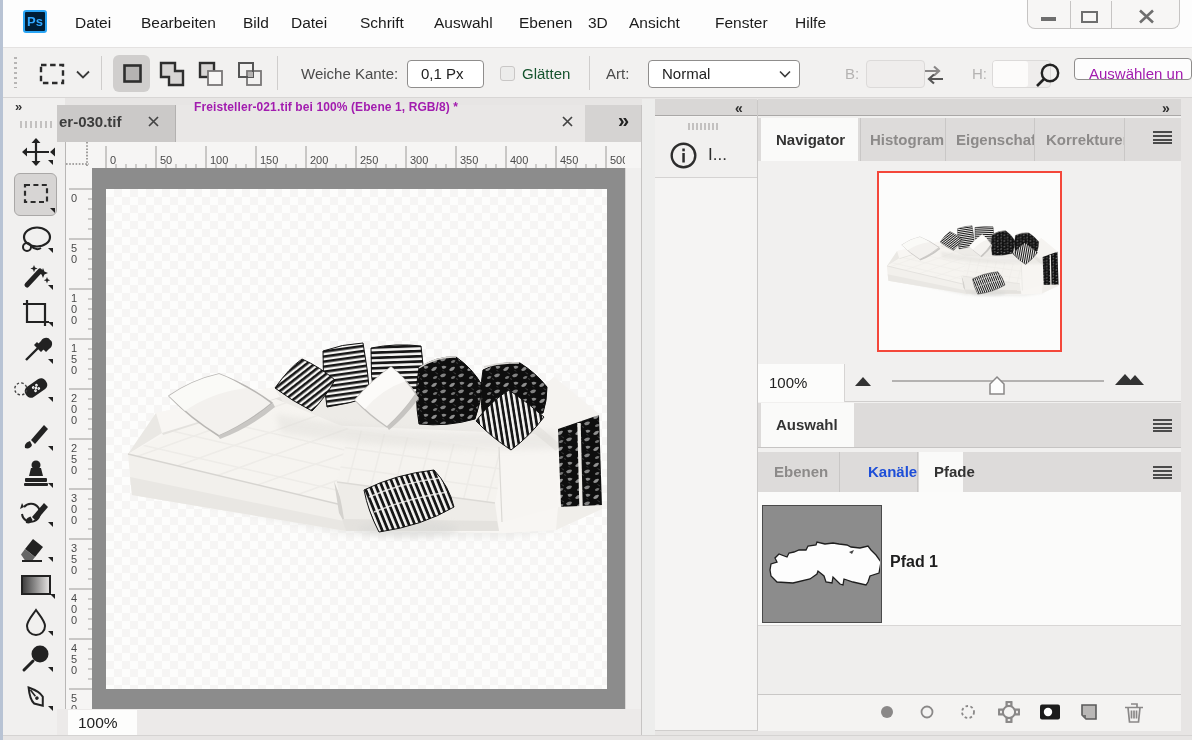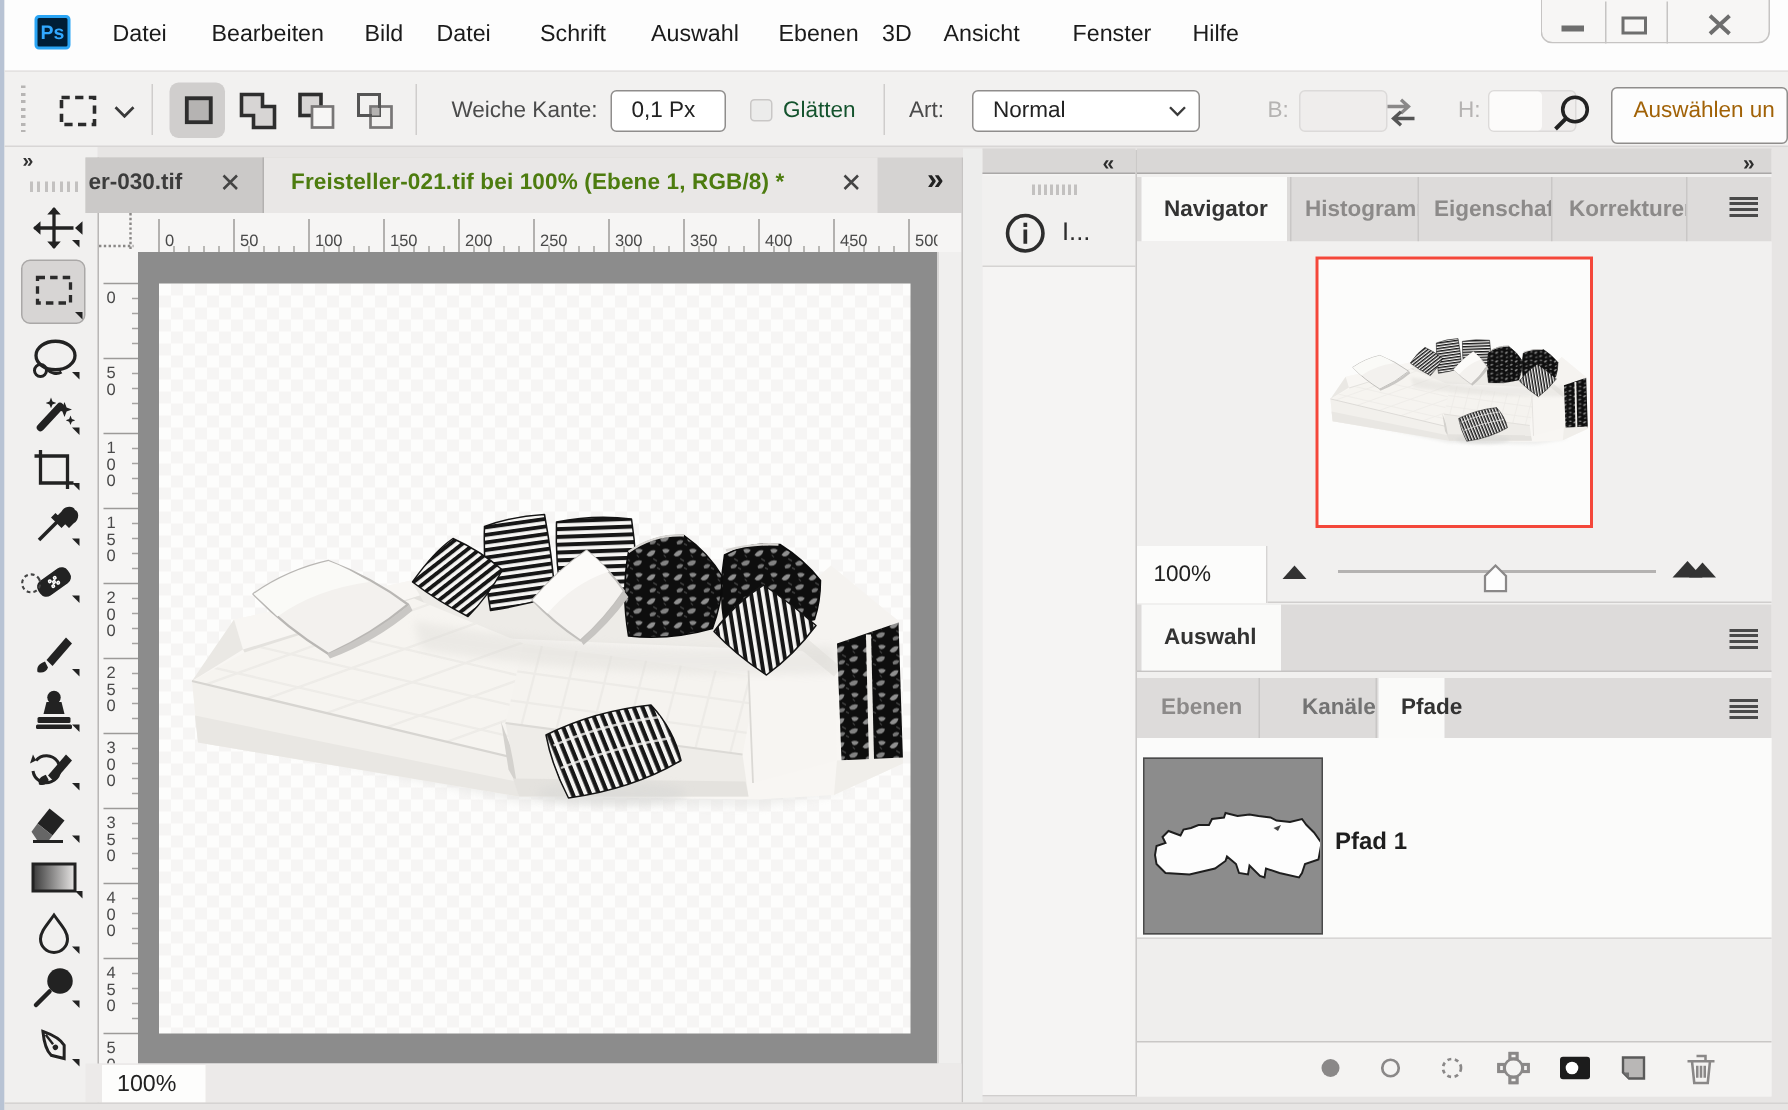--- a/index.html
+++ b/index.html
@@ -84,21 +84,21 @@
     <path d="M4,7 h13 M13,2.5 L18,7 L13,11.5" fill="none" stroke="#8a8888" stroke-width="2.2"></path>
     <path d="M22,15 h-13 M13,10.5 L8,15 L13,19.5" fill="none" stroke="#555" stroke-width="2.2"></path>
   </svg>
   <div class="abs txt" style="left:972px;top:65px;font-size:15px;color:#b5b3b2;">H:</div>
   <div class="abs" style="left:992px;top:60px;width:59px;height:28px;background:#efedec;border:1px solid #dcdad9;border-radius:4px;"></div>
   <div class="abs" style="left:993px;top:61px;width:35px;height:26px;background:#fcfbfa;border-radius:3px;"></div>
   <svg class="abs" style="left:1033px;top:61px;" width="30" height="30">
     <circle cx="17" cy="12" r="8.2" fill="none" stroke="#222" stroke-width="2.4"></circle>
     <path d="M11,18 L4,25" stroke="#222" stroke-width="2.6"></path>
   </svg>
-  <div class="abs" style="left:1074px;top:58px;width:118px;height:38px;background:#fdfdfd;border:1px solid #8f8d8c;border-radius:4px;font-size:15px;color:#a16207;line-height:29px;padding-left:14px;overflow:hidden;">Auswählen un</div>
+  <div class="abs" style="left:1074px;top:58px;width:118px;height:22px;background:#fdfdfd;border:1px solid #8f8d8c;border-radius:4px;font-size:15px;color:#a21caf;line-height:29px;padding-left:14px;overflow:hidden;">Auswählen un</div>
 
   <div class="abs" style="left:3px;top:98px;width:62px;height:637px;background:#f1f0ef;"></div>
   <div class="abs txt" style="left:15px;top:99px;font-size:13px;font-weight:bold;color:#333;letter-spacing:1px;">»</div>
   <div class="abs" style="left:20px;top:121px;width:34px;height:7px;background:repeating-linear-gradient(to right,#c3c1c0 0 2px,transparent 2px 5px);"></div>
 
   <div class="abs" style="left:14px;top:173px;width:43px;height:43px;background:#d7d5d4;border:1px solid #aaa8a7;border-radius:6px;"></div>
   <svg id="tools" class="abs" style="left:8px;top:98px;" width="49" height="637" viewBox="0 0 49 637">
     <g stroke="#222" fill="none" stroke-width="2">
 
       <g transform="translate(28,54)">
@@ -213,21 +213,21 @@
   </svg>
 
   <div class="abs" style="left:65px;top:105px;width:1px;height:630px;background:#b9b7b6;"></div>
   <div class="abs" style="left:57px;top:105px;width:584px;height:37px;background:#d5d3d2;"></div>
   <div class="abs" style="left:57px;top:105px;width:119px;height:37px;background:#cbc9c8;border-right:1px solid #b3b1b0;"></div>
   <div class="abs txt" style="left:59px;top:113px;font-size:15px;font-weight:bold;color:#3c3c3c;">er-030.tif</div>
   <svg class="abs" style="left:147px;top:115px;" width="13" height="13">
       <path d="M2,2 L11,11 M11,2 L2,11" stroke="#444" stroke-width="1.7"></path>
     </svg>
   <div class="abs" style="left:176px;top:105px;width:409px;height:37px;background:#e9e7e6;"></div>
-  <div class="abs txt" style="left:194px;top:113px;font-size:15px;font-weight:bold;color:#4d7c0f;letter-spacing:0.1px;">Freisteller-021.tif bei 100% (Ebene 1, RGB/8) *</div>
+  <div class="abs txt" style="left:194px;top:100px;font-size:12px;font-weight:bold;color:#a21caf;letter-spacing:0.1px;">Freisteller-021.tif bei 100% (Ebene 1, RGB/8) *</div>
   <svg class="abs" style="left:561px;top:115px;" width="13" height="13">
       <path d="M2,2 L11,11 M11,2 L2,11" stroke="#444" stroke-width="1.7"></path>
     </svg>
   <div class="abs txt" style="left:618px;top:109px;font-size:20px;font-weight:bold;color:#222;">»</div>
 
   <div class="abs" style="left:66px;top:142px;width:575px;height:26px;background:#f6f5f4;"></div>
   <svg class="abs" style="left:66px;top:142px;" width="559" height="26" id="hruler">
       <line x1="40" y1="4" x2="40" y2="26" stroke="#9c9a98" stroke-width="1"></line>
       <text x="44" y="22" font-size="11" fill="#4a4a4a" font-family="Liberation Sans">0</text>
       <line x1="50" y1="22" x2="50" y2="26" stroke="#a5a3a1" stroke-width="1"></line>
@@ -575,21 +575,21 @@
     <path d="M2,15 L12,4 L22,15 Z" fill="#333"></path>
       <path d="M13,15 L22,5 L31,15 Z" fill="#333"></path>
   </svg>
 
   <div class="abs" style="left:758px;top:403px;width:423px;height:45px;background:#dddbda;border-bottom:1px solid #c6c4c3;"></div>
   <div class="abs" style="left:761px;top:403px;width:93px;height:44px;background:#fafaf9;font-size:15px;font-weight:bold;color:#333;line-height:44px;padding-left:15px;">Auswahl</div>
   <div class="abs" style="left:1153px;top:419px;width:19px;height:14px;background:repeating-linear-gradient(to bottom,#4a4a4a 0 2px,transparent 2px 3.8px);"></div>
 
   <div class="abs" style="left:758px;top:452px;width:423px;height:40px;background:#dddbda;"></div>
   <div class="abs" style="left:758px;top:452px;width:80px;height:40px;font-size:15px;font-weight:bold;color:#8c8a89;line-height:40px;padding-left:16px;">Ebenen</div>
-  <div class="abs" style="left:839px;top:452px;width:79px;height:40px;border-left:1px solid #c9c7c6;border-right:1px solid #c9c7c6;font-size:15px;font-weight:bold;color:#737373;line-height:40px;padding-left:28px;">Kanäle</div>
+  <div class="abs" style="left:839px;top:452px;width:79px;height:40px;border-left:1px solid #c9c7c6;border-right:1px solid #c9c7c6;font-size:15px;font-weight:bold;color:#1d4ed8;line-height:40px;padding-left:28px;">Kanäle</div>
   <div class="abs" style="left:919px;top:452px;width:44px;height:40px;background:#fafaf9;font-size:15px;font-weight:bold;color:#333;line-height:40px;padding-left:15px;">Pfade</div>
   <div class="abs" style="left:1153px;top:466px;width:19px;height:14px;background:repeating-linear-gradient(to bottom,#4a4a4a 0 2px,transparent 2px 3.8px);"></div>
 
   <div class="abs" style="left:758px;top:492px;width:423px;height:133px;background:#fbfbfa;"></div>
   <div class="abs" style="left:758px;top:625px;width:423px;height:69px;background:#efeeed;border-top:1px solid #d8d6d5;"></div>
   <div class="abs" style="left:762px;top:505px;width:120px;height:118px;background:#8c8c8c;border:1.5px solid #4a4a4a;"></div>
   <svg class="abs" style="left:763px;top:506px;" width="117" height="115" viewBox="0 0 117 115">
     <path d="M7,64 L8,70 L14,76 L30,77 L47,73 L54,68 L55,65 L61,70 L63,76 L69,77 L70,71 L77,78 L80,79 L81,73 L90,76 L103,79 L105,76 L107,70 L116,67 L118,56 L113,49 L108,44 L105,40 L97,42 L88,41 L84,39 L76,38 L70,37 L62,38 L54,36 L53,39 L45,40 L43,44 L36,44 L31,46 L26,47 L24,51 L16,48 L12,52 L14,56 L8,58 Z" fill="#fdfdfd" stroke="#1e1e1e" stroke-width="1.3"></path>
       <path d="M86,46 l5,-2 -2,4 z" fill="#444"></path>
   </svg>

